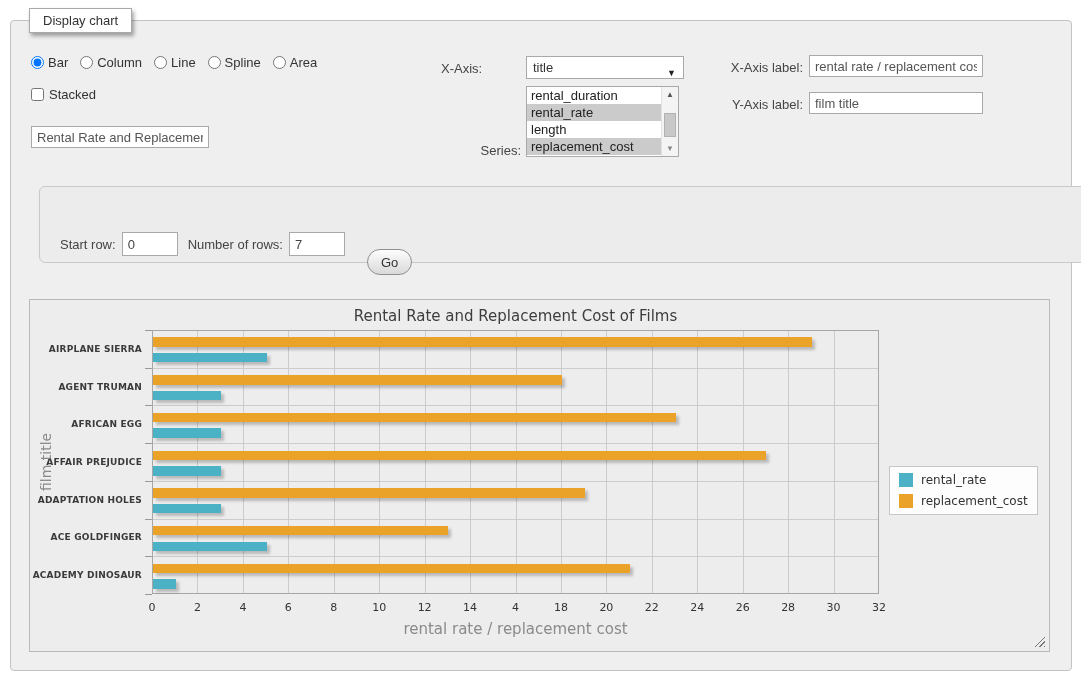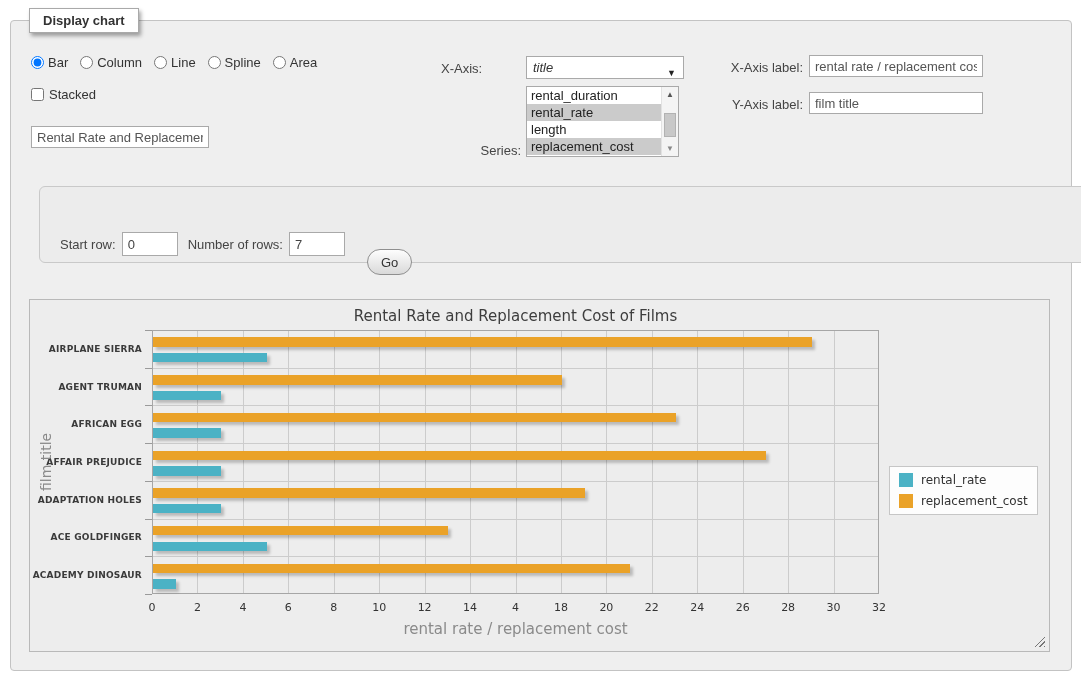--- a/index.html
+++ b/index.html
@@ -3,34 +3,34 @@
 <meta charset="utf-8">
 <style>
   * { margin:0; padding:0; box-sizing:border-box; }
   html,body { background:#fff; font-family:"Liberation Sans", sans-serif; }
   .page { position:relative; width:1081px; height:681px; background:#fff; overflow:hidden; }
 
   
   .panel { position:absolute; left:10px; top:20px; width:1062px; height:651px;
            background:#efefef; border:1px solid #c3c3c3; border-radius:4px; }
   .panel-legend { position:absolute; left:18px; top:-13px; background:#fff;
-                  border:1px solid #a9a9a9; padding:4px 13px; font-size:13px; font-weight:bold;
+                  border:1px solid #a9a9a9; padding:4px 13px; font-size:13px; font-weight:normal;
                   color:#333; box-shadow:2px 3px 4px rgba(0,0,0,.35); }
 
   
   .lbl { position:absolute; font-size:13px; color:#444; }
   .radio-row { position:absolute; left:20px; top:34px; font-size:13px; color:#333;
                display:flex; align-items:center; gap:4px; }
   .radio-row label { margin-right:8px; }
   .chk-row { position:absolute; left:20px; top:66px; font-size:13px; color:#333;
              display:flex; align-items:center; gap:5px; }
   input[type=text].txt { position:absolute; border:1px solid #a9a9a9; background:#fff;
         font-size:13px; color:#555; padding:2px 5px; height:22px; font-family:"Liberation Sans",sans-serif; }
   .fake-select { position:absolute; left:515px; top:35px; width:158px; height:23px; background:#fff;
-        border:1px solid #a9a9a9; font-size:13px; color:#333; line-height:21px; padding-left:6px;font-style:italic; }
+        border:1px solid #a9a9a9; font-size:13px; color:#333; line-height:21px; padding-left:6px; }
   .fake-select .arrow { position:absolute; right:7px; top:6px; font-size:9px; color:#222; }
   .listbox { position:absolute; left:515px; top:65px; width:153px; height:71px; background:#fff;
         border:1px solid #a9a9a9; overflow:hidden; }
   .listbox .opts { position:absolute; left:0; top:0; right:17px; bottom:0; }
   .listbox .opt { height:17px; line-height:17px; font-size:13px; color:#222; padding-left:4px;
         white-space:nowrap; }
   .listbox .opt.sel { background:#cbcbcb; }
   .sbar { position:absolute; right:0; top:0; width:17px; bottom:0; background:#f4f4f4; border-left:1px solid #e2e2e2; }
   .sbar .btn { position:absolute; left:1px; right:1px; height:15px; text-align:center; font-size:8px; color:#555; line-height:15px; }
   .sbar .btn.up { top:0; }

